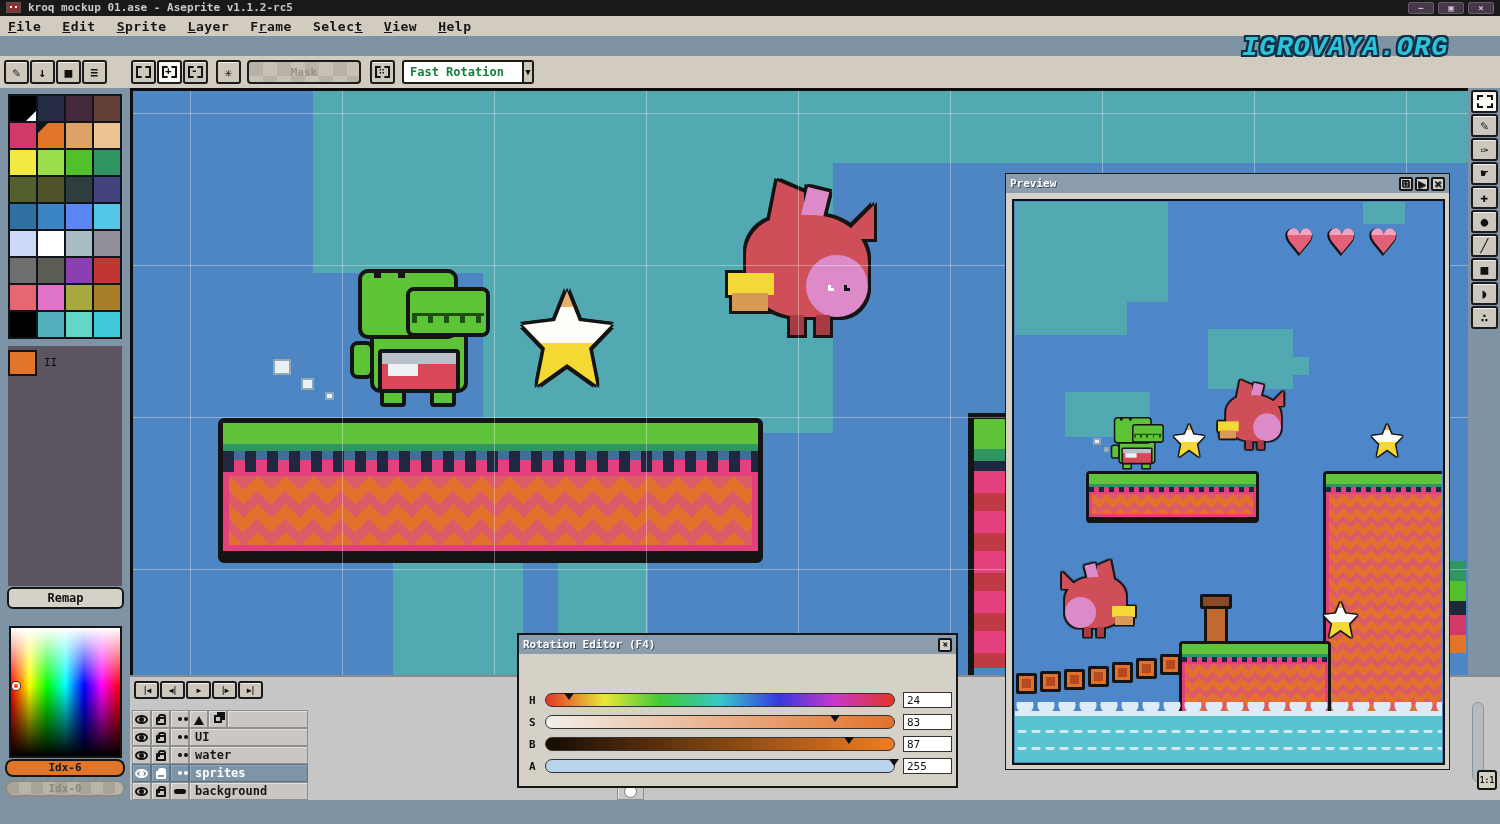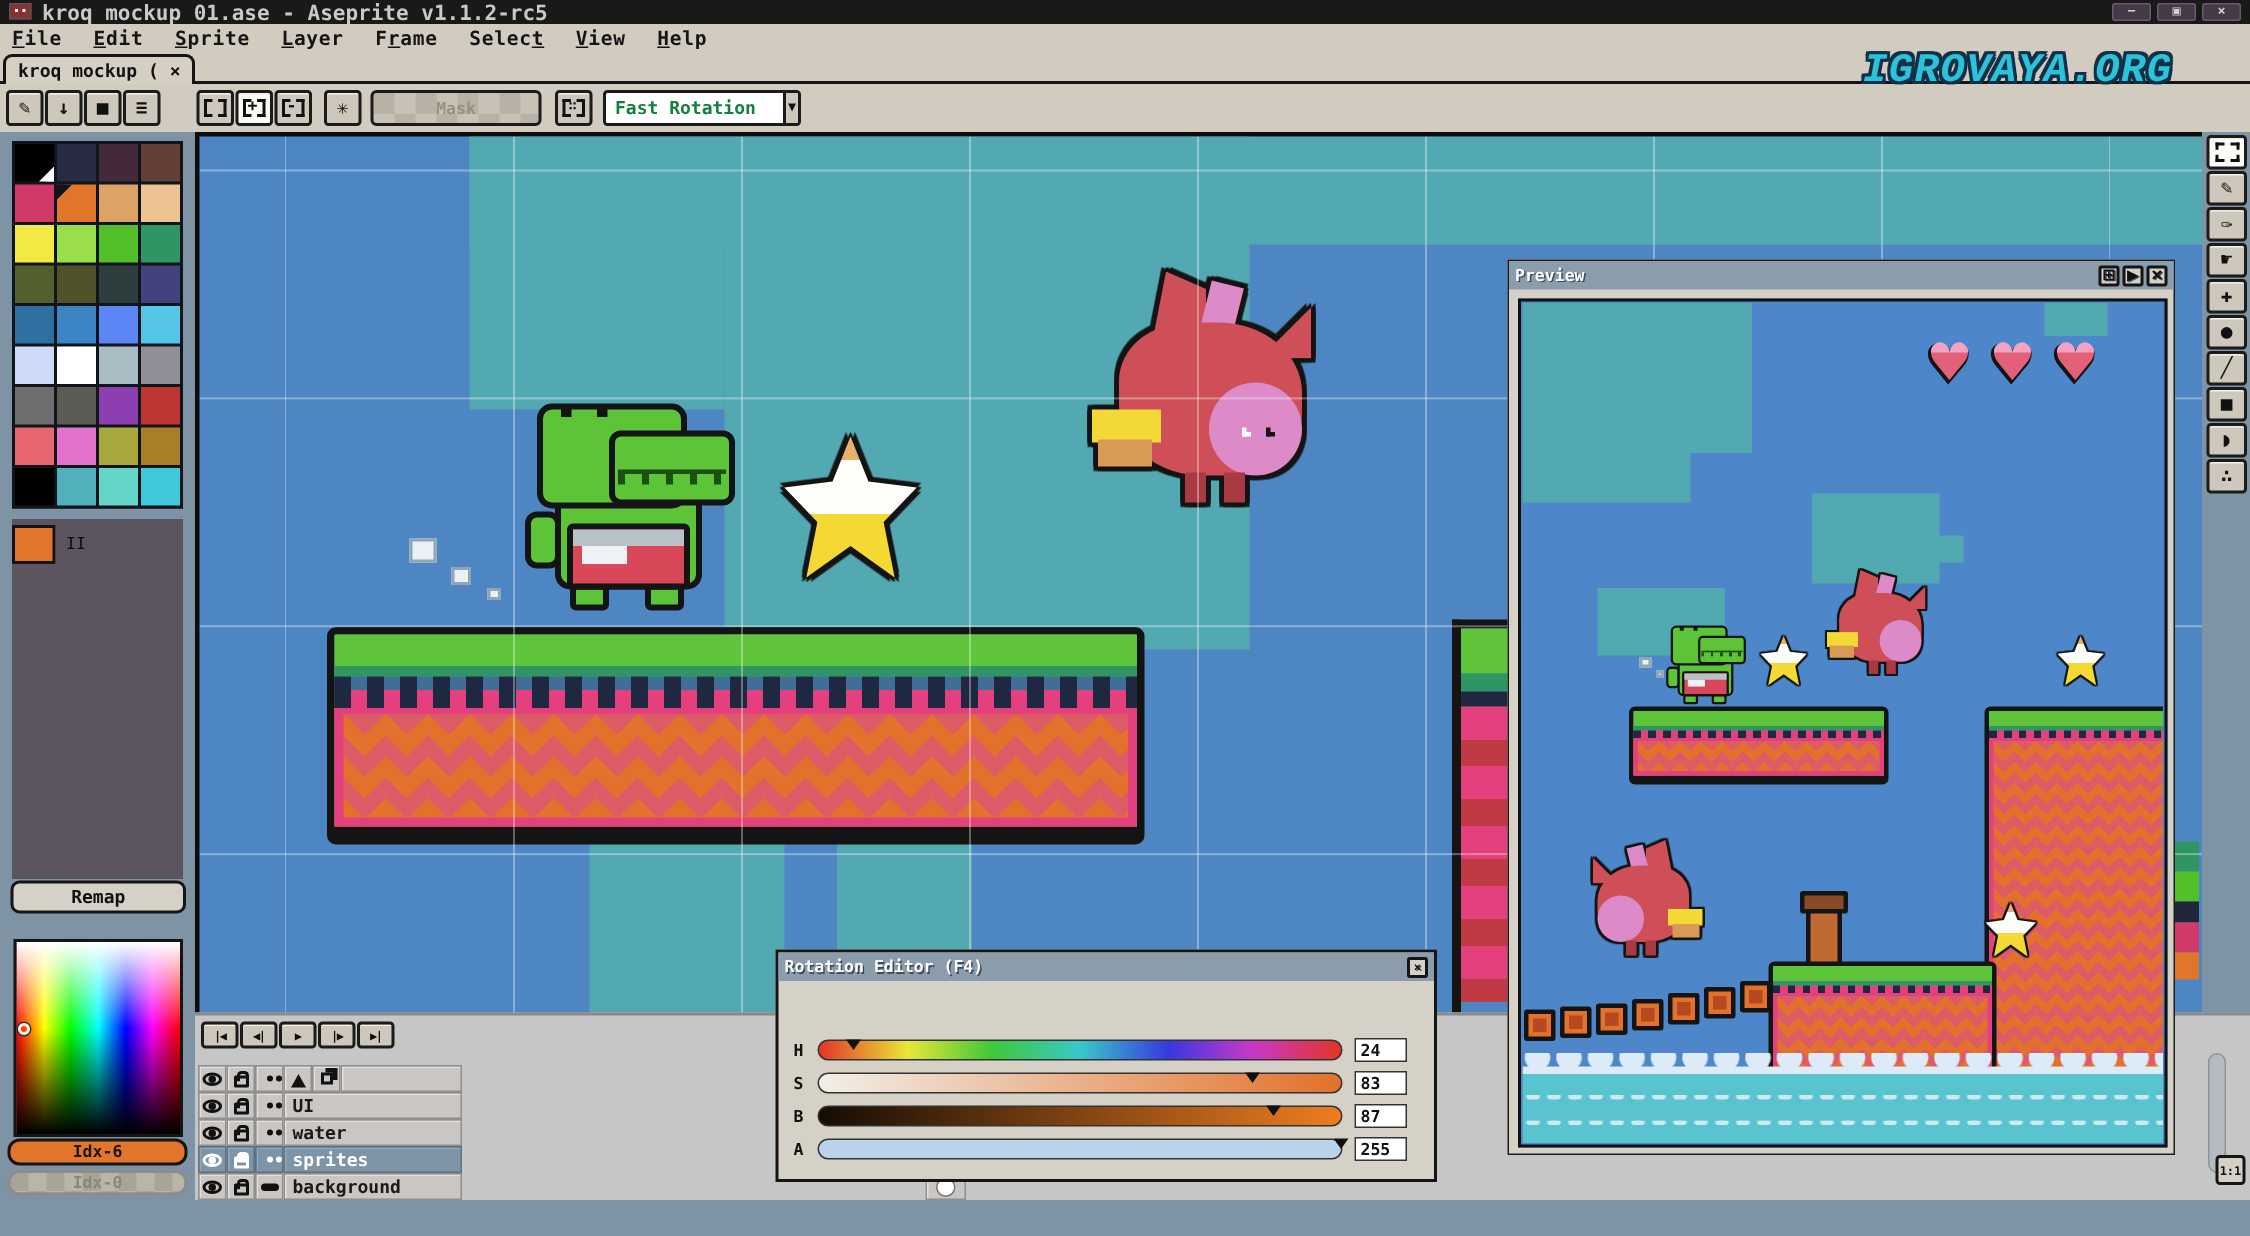--- a/index.html
+++ b/index.html
@@ -5,21 +5,21 @@
   *{margin:0;padding:0;box-sizing:border-box}
   html,body{width:1500px;height:824px;overflow:hidden;background:#7e93a4;
     font-family:"DejaVu Sans Mono",monospace;-webkit-font-smoothing:none}
   .abs{position:absolute}
   #app{position:relative;width:1500px;height:824px}
 
   
   #titlebar{left:0;top:0;width:1500px;height:16px;background:#191919;z-index:40}
   #app-icon{left:6px;top:2px;width:15px;height:11px;background:#8a3030;border:1px solid #555;}
   #app-icon::after{content:"";position:absolute;left:3px;top:3px;width:2px;height:2px;background:#fff;box-shadow:5px 0 0 #fff}
-  #title-text{left:28px;top:1px;color:#c9c9c9;font-size:14px;font-weight:bold;white-space:nowrap}
+  #title-text{left:28px;top:1px;color:#c9c9c9;font-size:11px;font-weight:bold;white-space:nowrap}
   .winbtn{top:2px;width:26px;height:12px;background:#453947;border:1px solid #6b5a6d;border-radius:2px;
     color:#d8ccd8;font-size:9px;line-height:10px;text-align:center;font-weight:bold}
   
   #menubar{left:0;top:16px;width:1500px;height:20px;background:#d2ccc0;display:flex;align-items:center;
     padding-left:8px;gap:21px;z-index:30}
   .menu-item{font-size:13px;font-weight:bold;color:#151515;letter-spacing:0.5px}
   .menu-item .u{text-decoration:underline}
   
   #tabrow{left:0;top:36px;width:1500px;height:20px;background:#d2ccc0;border-bottom:2px solid #151515;z-index:30}
   #tab{left:2px;top:0px;height:20px;padding:2px 8px 0 8px;background:#d6d0c4;border:2px solid #151515;border-bottom:none;
@@ -199,21 +199,21 @@
     font-family:"DejaVu Sans Mono",monospace;font-size:12px;font-weight:bold;padding-left:4px;color:#111}
   #pe-entry{font-size:12px;font-weight:bold;margin-left:14px;color:#111}
   .pe-row{position:absolute;left:10px;height:16px;display:flex;align-items:center}
   .pe-label{width:16px;font-size:11px;font-weight:bold;color:#111}
   .pe-track{position:relative;width:350px;height:14px;border:1px solid #333;border-radius:7px}
   .pe-track.sl-H{background:linear-gradient(to right,#e23527,#e8e838 17%,#3fc838 33%,#38c8c8 50%,#3838e0 67%,#c838c8 83%,#e23527)}
   .pe-track.sl-S{background:linear-gradient(to right,#f2efe8,#e2712b)}
   .pe-track.sl-B{background:linear-gradient(to right,#140c04,#ef7d20)}
   .pe-track.sl-A{background:#b9d4ea}
   .pe-mark{position:absolute;top:-1px;width:0;height:0;border:5px solid transparent;border-top:7px solid #111;transform:translateX(-5px)}
-  .pe-val{margin-left:8px;width:35px;height:16px;border:1px solid #333;background:#fff;font-size:11px;font-weight:bold;
+  .pe-val{margin-left:8px;width:49px;height:16px;border:1px solid #333;background:#fff;font-size:11px;font-weight:normal;
     padding:1px 0 0 3px;color:#111}
 
   
   #statusbar{left:0;top:800px;width:1500px;height:24px;background:#7e93a4;border-top:1px solid #5c6e7c;z-index:30}
   #status-text{left:8px;top:5px;font-size:12px;font-weight:bold;color:#27353f}
   #frame-label{left:1262px;top:5px;font-size:12px;font-weight:bold;color:#1c2a33}
   #frame-input{left:1312px;top:3px;width:62px;height:17px;border:1px solid #222;background:#fff;
     font-family:"DejaVu Sans Mono",monospace;font-size:12px;font-weight:bold;padding-left:4px;color:#111}
   #frame-add{left:1381px;top:2px;width:22px;height:19px;background:#cdc8bb;border:2px solid #1b1b1b;border-radius:3px;
     font-size:12px;font-weight:bold;color:#111;display:flex;align-items:center;justify-content:center}
@@ -246,26 +246,20 @@
       <div class="menu-item"><span></span><span class="u">F</span><span>ile</span></div>
       <div class="menu-item"><span></span><span class="u">E</span><span>dit</span></div>
       <div class="menu-item"><span></span><span class="u">S</span><span>prite</span></div>
       <div class="menu-item"><span></span><span class="u">L</span><span>ayer</span></div>
       <div class="menu-item"><span>F</span><span class="u">r</span><span>ame</span></div>
       <div class="menu-item"><span>Selec</span><span class="u">t</span><span></span></div>
       <div class="menu-item"><span></span><span class="u">V</span><span>iew</span></div>
       <div class="menu-item"><span></span><span class="u">H</span><span>elp</span></div>
     </div>
 
-  <div id="tabrow" class="abs">
-    <div id="tab" class="abs">
-      <span>kroq mockup (</span>
-      <span>×</span>
-    </div>
-  </div>
 
   <div id="toolbar" class="abs">
     <div id="tb-left">
         <div class="tbtn abs" style="left: 4px;">
           <span class="g">✎</span>
         </div>
         <div class="tbtn abs" style="left: 30px;">
           <span class="g">↓</span>
         </div>
         <div class="tbtn abs" style="left: 56px;">

